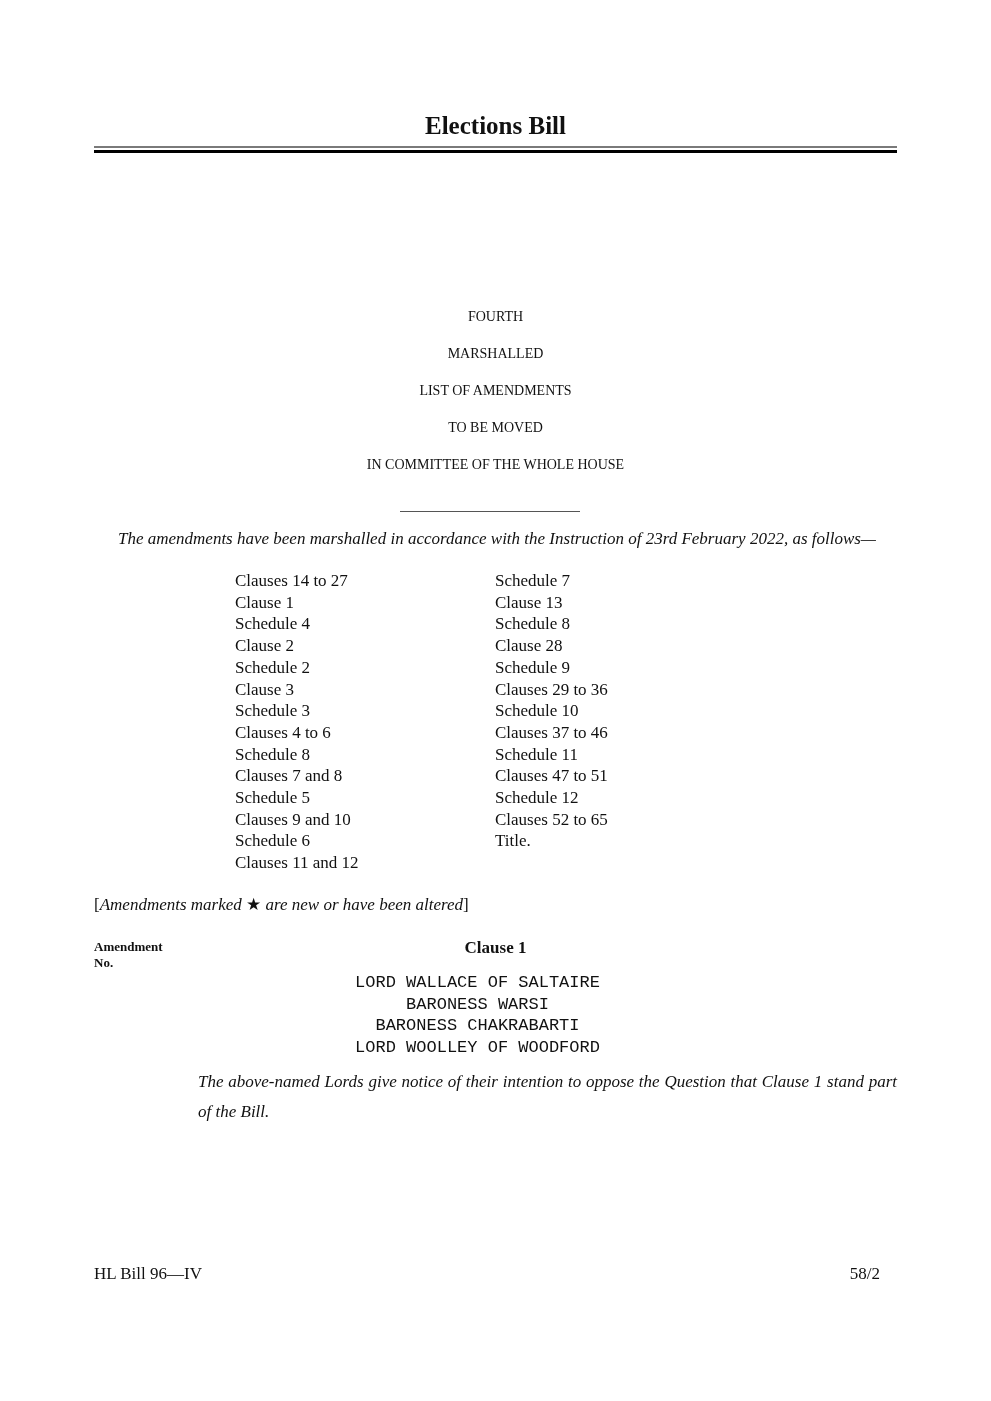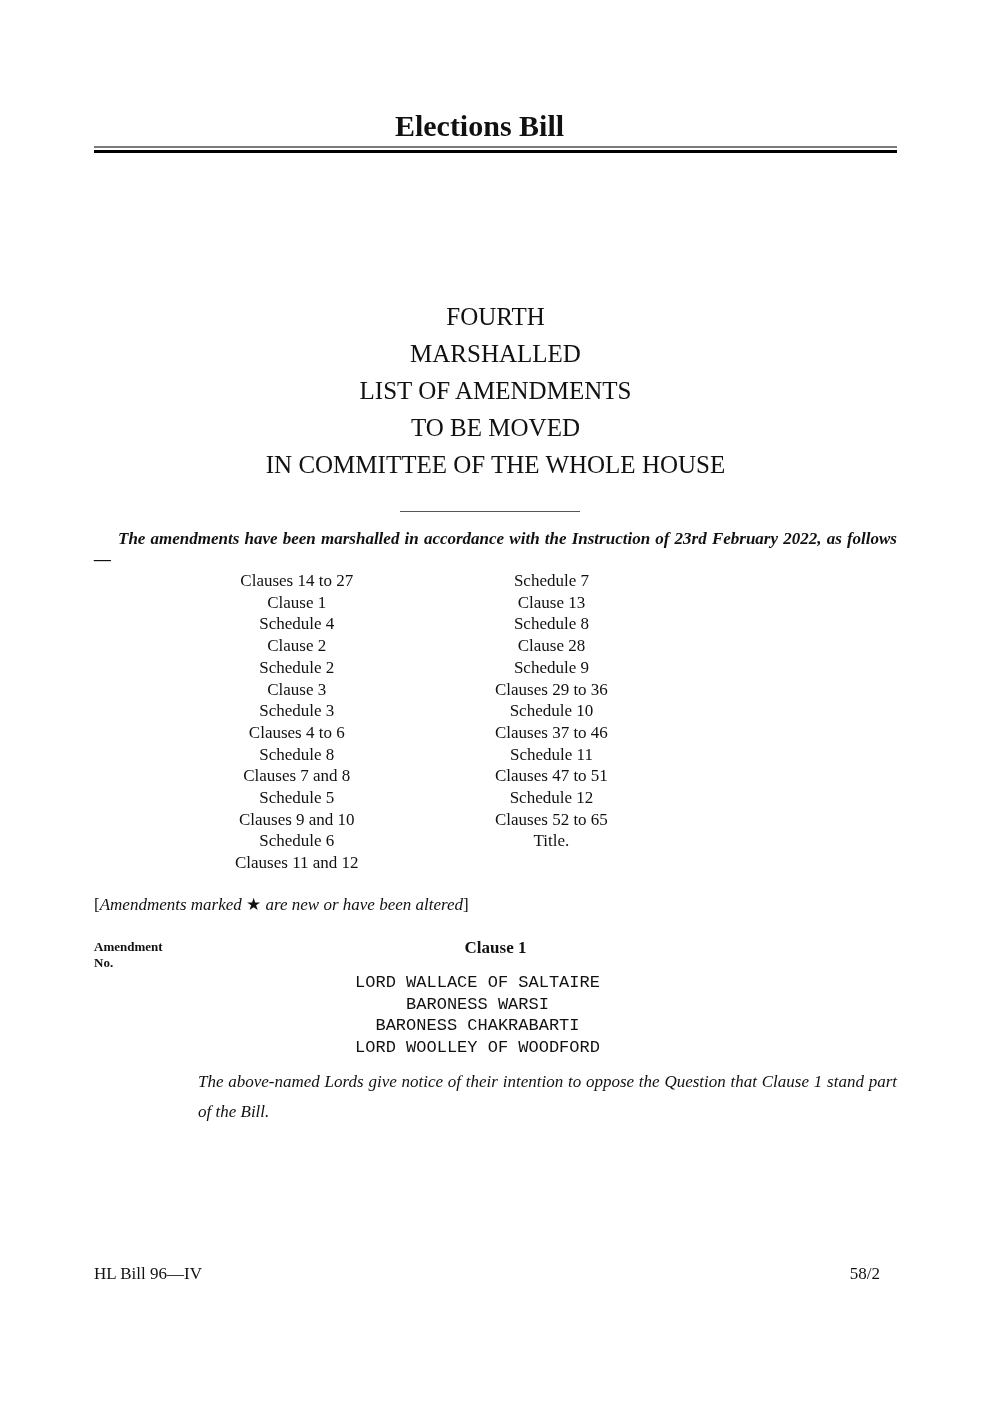--- a/index.html
+++ b/index.html
@@ -16,27 +16,27 @@
       color: #111111;
     }
     .page {
       position: absolute;
       left: 0; top: 0;
       width: 991px;
       height: 1401px;
     }
     .title {
       position: absolute;
-      left: 78px;
+      left: 94px;
       width: 803px;
       top: 108px;
       text-align: center;
       font-family: "Liberation Serif", "DejaVu Serif", serif;
       font-weight: bold;
-      font-size: 30px;
+      font-size: 25px;
       letter-spacing: 0px;
       line-height: 36px;
     }
     .rule-thin {
       position: absolute;
       left: 94px;
       width: 803px;
       top: 146px;
       height: 2px;
       background: #7a7a7a;
@@ -49,21 +49,21 @@
       height: 3px;
       background: #000000;
     }
     .heading-block {
       position: absolute;
       left: 94px;
       width: 803px;
       top: 304px;
       text-align: center;
       font-family: "Liberation Serif", "DejaVu Serif", serif;
-      font-size: 25px;
+      font-size: 14px;
     }
     .heading-line {
       height: 37px;
       line-height: 26px;
     }
     .separator {
       position: absolute;
       left: 400px;
       width: 180px;
       top: 511px;
@@ -74,32 +74,31 @@
       position: absolute;
       left: 94px;
       width: 803px;
       top: 528px;
       font-family: "Liberation Serif", "DejaVu Serif", serif;
       font-style: italic;
       font-size: 17px;
       line-height: 21px;
       text-align: justify;
       text-indent: 24px;
-      font-weight: bold;
     }
     .order-col {
       position: absolute;
       top: 570px;
       font-family: "Liberation Serif", "DejaVu Serif", serif;
       font-size: 17px;
       line-height: 21.7px;
     }
     .order-col.left { left: 235px; }
     .order-col.right { left: 495px; }
-    .order-item { white-space: nowrap; text-align: center; }
+    .order-item { white-space: nowrap; }
     .note {
       position: absolute;
       left: 94px;
       width: 803px;
       top: 894px;
       text-align: left;
       font-family: "Liberation Serif", "DejaVu Serif", serif;
       font-size: 17px;
       line-height: 22px;
     }

